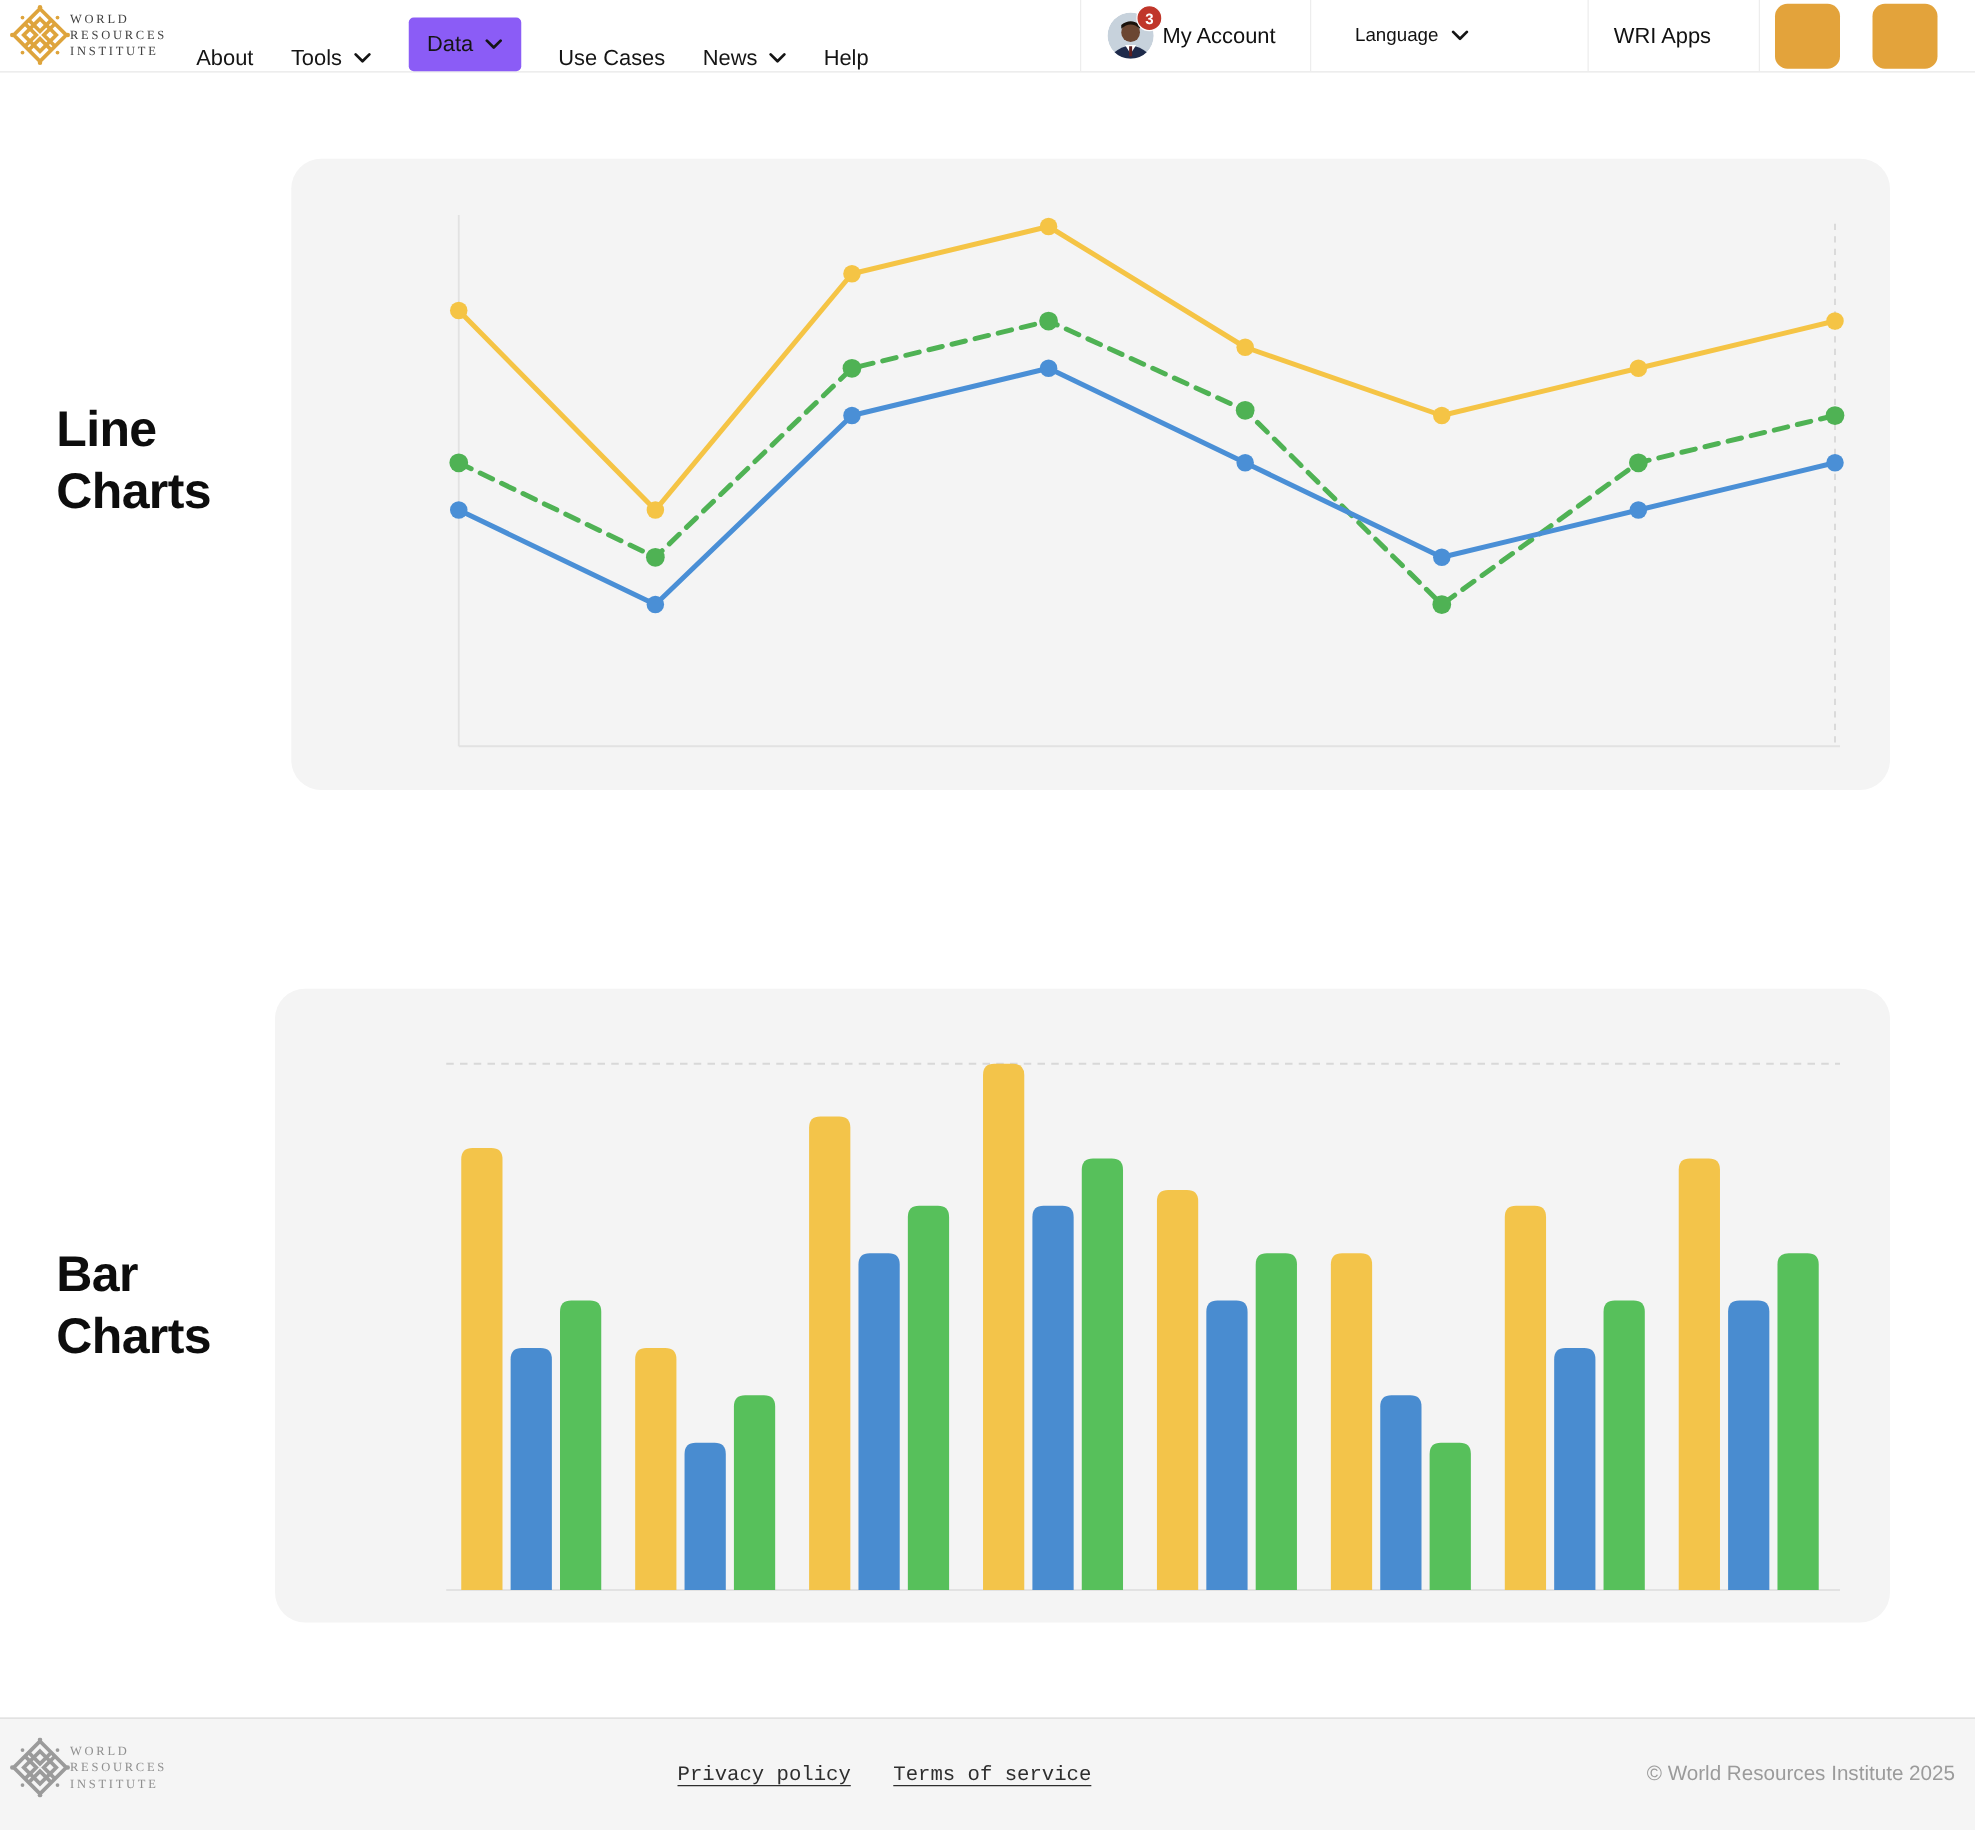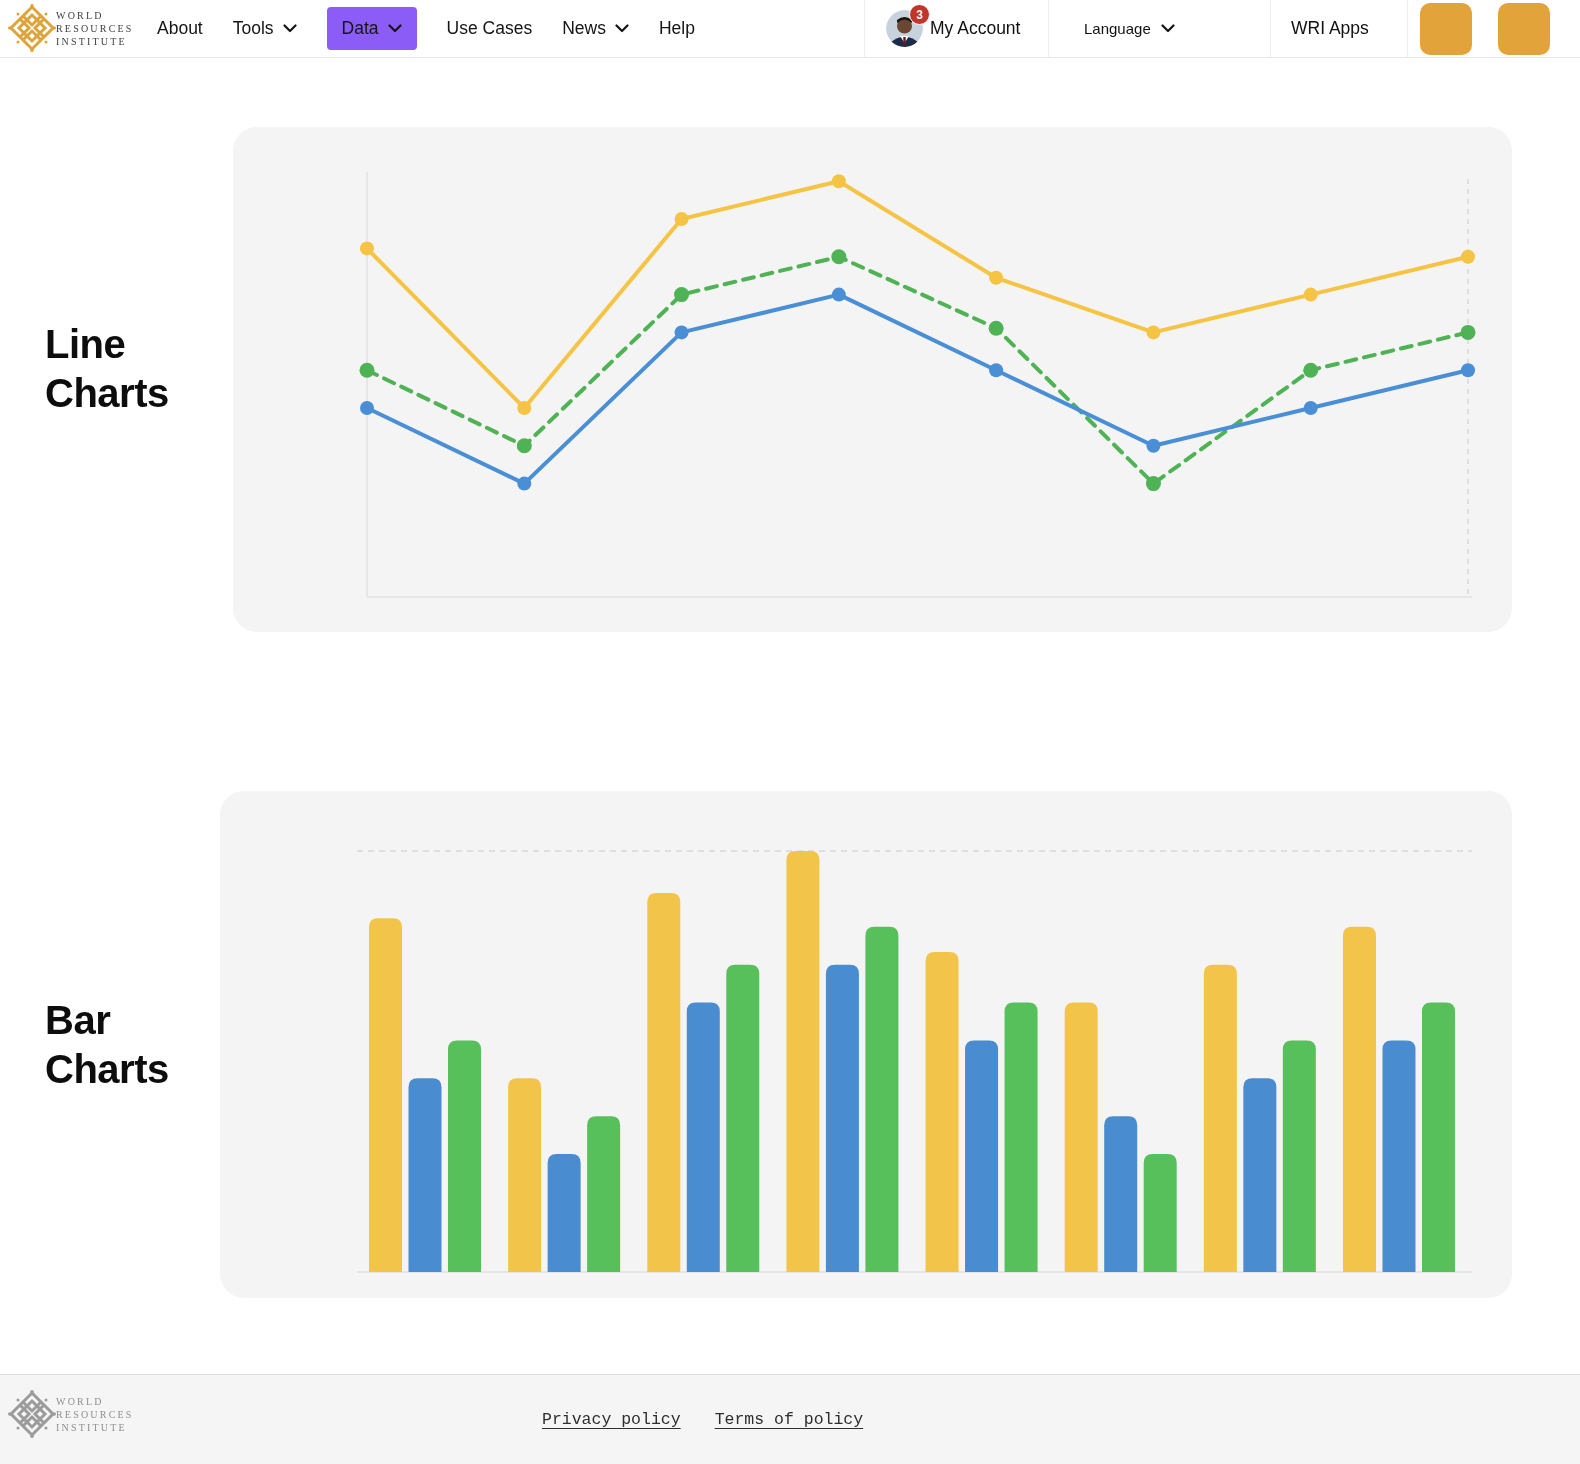--- a/index.html
+++ b/index.html
@@ -6,21 +6,21 @@
   body { background:#ffffff; }
   .page { position:relative; width:1580px; height:1464px; background:#ffffff; overflow:hidden;
           font-family:"Liberation Sans", sans-serif; color:#111; }
 
   
   .header { position:absolute; top:0; left:0; width:100%; height:58px; background:#fff;
             border-bottom:1px solid #e7e7e7; }
   .brand { position:absolute; left:8px; top:4px; display:flex; align-items:center; }
   .brand-text { font-family:"Liberation Serif", serif; font-size:10px; letter-spacing:2.2px;
                 color:#3f3f3f; line-height:13px; text-transform:uppercase; }
-  .nav { position:absolute; left:157px; top:0; height:57px; display:flex; align-items:center; gap:30px; }
+  .nav { position:absolute; left:157px; top:0; height:57px; display:flex; align-items:flex-end; gap:30px; }
   .nav-item { display:flex; align-items:center; gap:9px; font-size:17.5px; color:#151515; cursor:pointer; }
   .nav-item.active { background:#8b5cf6; border-radius:4px; padding:11px 15px; }
   .chev { display:inline-block; width:14px; height:9px; }
   .header-right { position:absolute; right:0; top:0; height:57px; display:flex; align-items:stretch; }
   .seg { display:flex; align-items:center; border-left:1px solid #ededed; }
   .seg-account { width:184px; padding-left:21px; gap:7px; cursor:pointer; }
   .seg-language { width:190px; padding-left:35px; gap:10px; font-size:15px; cursor:pointer; }
   .seg-apps { width:137px; padding-left:20px; font-size:17.5px; cursor:pointer;margin-left:32px; }
   .seg-squares { width:173px; justify-content:flex-end; padding-right:30px; gap:26px; }
   .acct-label { font-size:17.5px; }
@@ -259,17 +259,18 @@
         </g>
       </svg>
       <div class="brand-text">
         <div>World</div>
         <div>Resources</div>
         <div>Institute</div>
       </div>
     </div>
     <div class="footer-links">
       <span class="footer-link">Privacy policy</span>
-      <span class="footer-link">Terms of policy</span>
-    </div>
+      <span class="footer-link">Terms of service</span>
+    </div>
+    <div class="copyright">© World Resources Institute 2025</div>
   </div>
 
 </div>
 
 </body></html>

